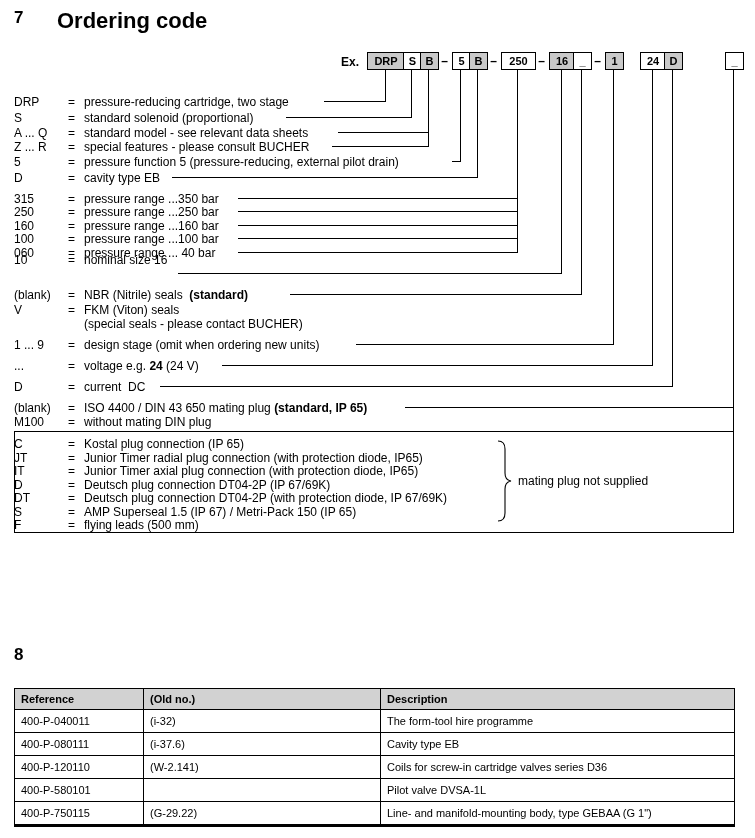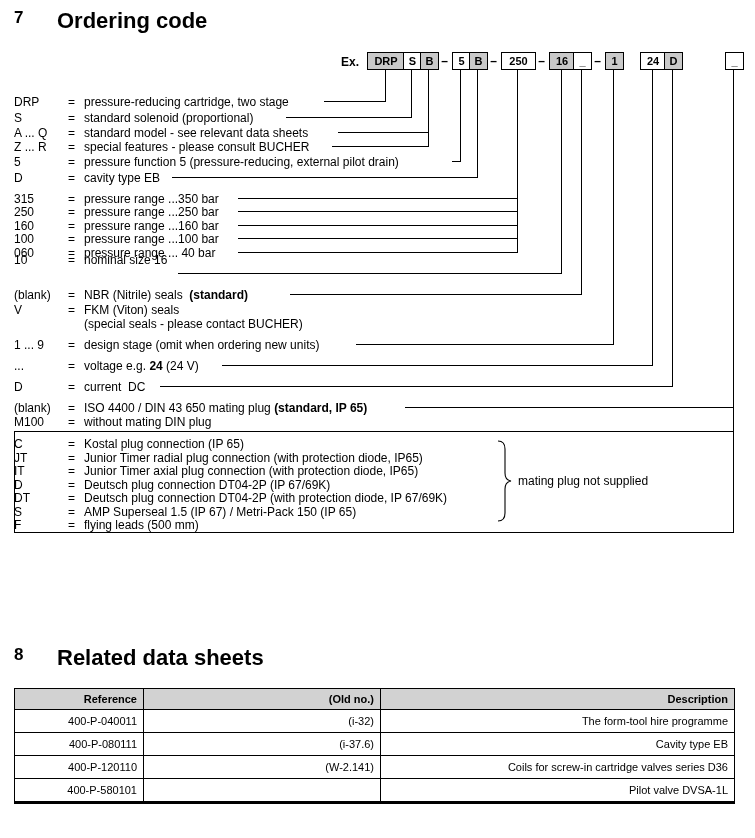--- a/index.html
+++ b/index.html
@@ -15,21 +15,21 @@
   .csep{position:absolute;top:52px;height:18px;display:flex;align-items:center;justify-content:center;
         font-size:12px;font-weight:bold;z-index:2;}
   #lines{position:absolute;left:0;top:0;z-index:1;pointer-events:none;}
   .crow{position:absolute;left:0;width:755px;height:14px;font-size:12px;line-height:13px;z-index:2;}
   .crow .code{position:absolute;left:14px;white-space:pre;}
   .crow .eq{position:absolute;left:68px;}
   .crow .desc{position:absolute;left:84px;white-space:pre;}
   .brace-label{position:absolute;left:518px;top:474px;font-size:12px;z-index:2;}
   #ds-table{position:absolute;left:14px;top:688px;width:720px;border-collapse:collapse;
             font-size:11px;table-layout:fixed;z-index:2;}
-  #ds-table th,#ds-table td{border:1px solid #000;text-align:right;vertical-align:middle;
+  #ds-table th,#ds-table td{border:1px solid #000;text-align:left;vertical-align:middle;
             overflow:hidden;white-space:nowrap;}
   #ds-table th{font-weight:bold;padding:4px 6px;}
   #ds-table td{padding:5px 6px;background:#fff;}
   #ds-table tbody tr:last-child td{border-bottom:3px solid #000;}
 </style>
 </head>
 <body>
 
 <div class="page">
 
@@ -233,21 +233,20 @@
         <span class="code">F</span>
         <span class="eq">=</span>
         <span class="desc"><span>flying leads (500 mm)</span></span>
       </div>
     </div>
 
   <span class="brace-label">mating plug not supplied</span>
 
   <div class="section-heading" style="top:645px;">
     <span class="sec-num">8</span>
-    <span class="sec-title">Related data sheets</span>
   </div>
 
   <table id="ds-table">
     <colgroup>
       <col style="width:129px">
         <col style="width:237px">
         <col style="width:354px">
     </colgroup>
     <thead id="ds-head">
         <tr>
@@ -270,16 +269,21 @@
         <tr>
           <td>400-P-120110</td>
           <td>(W-2.141)</td>
           <td>Coils for screw-in cartridge valves series D36</td>
         </tr>
         <tr>
           <td>400-P-580101</td>
           <td></td>
           <td>Pilot valve DVSA-1L</td>
         </tr>
+        <tr>
+          <td>400-P-750115</td>
+          <td>(G-29.22)</td>
+          <td>Line- and manifold-mounting body, type GEBAA (G 1")</td>
+        </tr>
       </tbody>
   </table>
 
 </div>
 
 </body></html>

